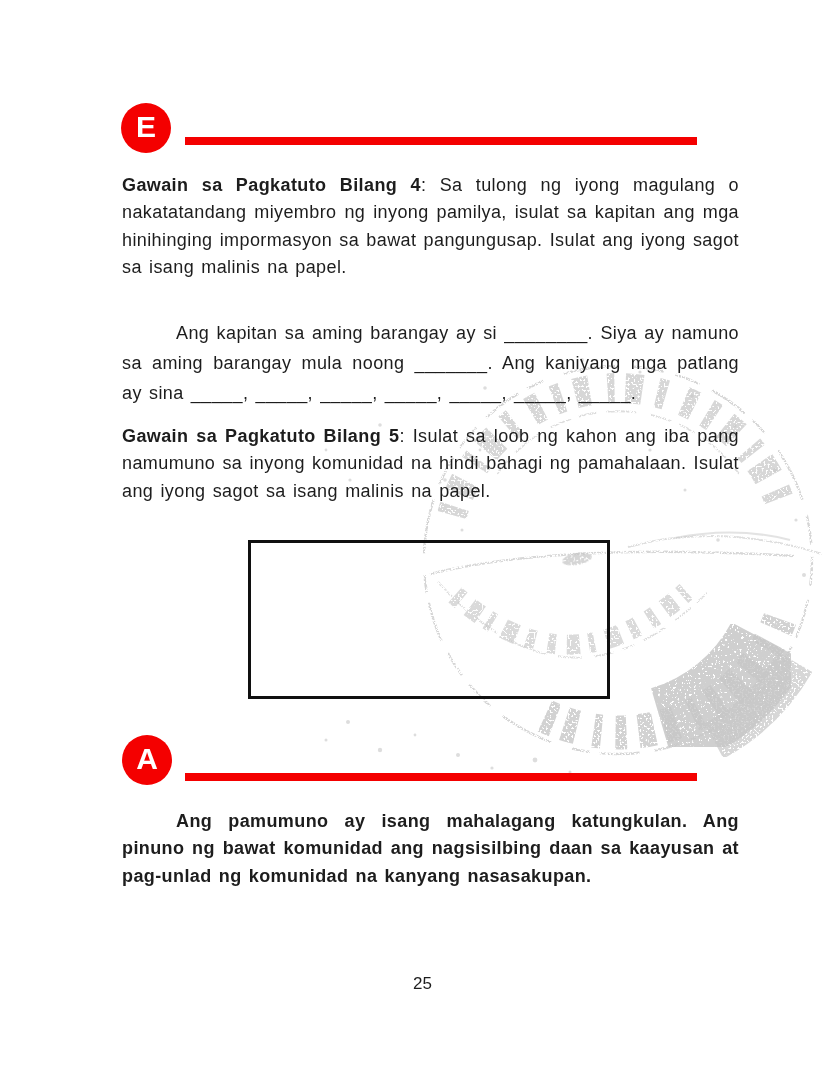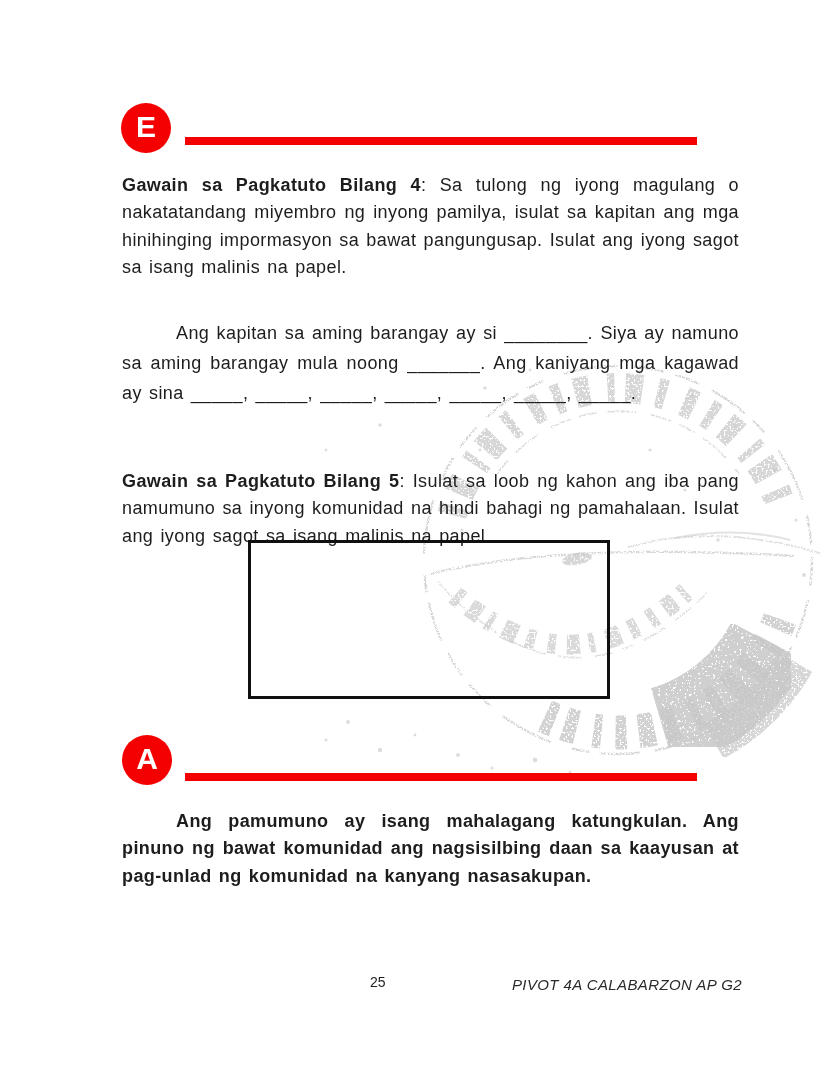--- a/index.html
+++ b/index.html
@@ -25,30 +25,30 @@
   }
   .marker-line {
     position:absolute; left:185px; width:512px; height:8px; background:#f40000; z-index:2;
   }
   #e-circle { left:121px; top:103px; }
   #e-line   { top:137px; }
   #a-circle { left:122px; top:735px; }
   #a-line   { top:773px; }
   #p-gawain4 { top:172px; }
   #p-blanks  { top:318px; }
-  #p-gawain5 { top:468px; }
+  #p-gawain5 { top:423px; }
   #p-assess  { top:808px;font-weight:bold; }
   #answer-box {
     position:absolute; left:248px; top:540px; width:362px; height:159px;
     border:3px solid #101010; background:transparent; z-index:3;
   }
   #watermark { position:absolute; left:230px; top:330px; z-index:1; }
   #page-number {
-    position:absolute; left:370px; top:974px; width:50px; text-align:left;
-    font-size:14px; color:#1d1d1d; z-index:2;
+    position:absolute; left:382px; top:974px; width:50px; text-align:right;
+    font-size:17px; color:#1d1d1d; z-index:2;
   }
   #footer-edition {
     position:absolute; left:450px; top:976px; width:292px; text-align:right;
     font-style:italic; font-size:15px; letter-spacing:.4px; color:#2a2a2a; z-index:2;
   }
 </style>
 </head>
 <body>
 
 <div id="page">
@@ -123,29 +123,28 @@
     </g>
   </svg>
 
   <div class="marker-circle" id="e-circle">
     <span>E</span>
   </div>
   <div class="marker-line" id="e-line"></div>
 
   <p class="para" id="p-gawain4"><b>Gawain sa Pagkatuto Bilang 4</b><span>: Sa tulong ng iyong magulang o nakatatandang miyembro ng inyong pamilya, isulat sa kapitan ang mga hinihinging impormasyon sa bawat pangungusap. Isulat ang iyong sagot sa isang malinis na papel.</span></p>
 
-  <p class="para indent" id="p-blanks">Ang kapitan sa aming barangay ay si ________. Siya ay namuno sa aming barangay mula noong _______. Ang kaniyang mga kagawad ay sina _____, _____, _____, _____, _____, _____, _____.</p>
+  <p class="para indent" id="p-blanks">Ang kapitan sa aming barangay ay si ________. Siya ay namuno sa aming barangay mula noong _______. Ang kaniyang mga patlang ay sina _____, _____, _____, _____, _____, _____, _____.</p>
 
   <p class="para" id="p-gawain5"><b>Gawain sa Pagkatuto Bilang 5</b><span>: Isulat sa loob ng kahon ang iba pang namumuno sa inyong komunidad na hindi bahagi ng pamahalaan. Isulat ang iyong sagot sa isang malinis na papel.</span></p>
 
   <div id="answer-box"></div>
 
   <div class="marker-circle" id="a-circle">
     <span>A</span>
   </div>
   <div class="marker-line" id="a-line"></div>
 
   <p class="para indent" id="p-assess">Ang pamumuno ay isang mahalagang katungkulan. Ang pinuno ng bawat komunidad ang nagsisilbing daan sa kaayusan at pag-unlad ng komunidad na kanyang nasasakupan.</p>
 
   <div id="page-number">25</div>
-  <div id="footer-edition">PIVOT 4A CALABARZON AP G2</div>
 
 </div>
 
 </body></html>

